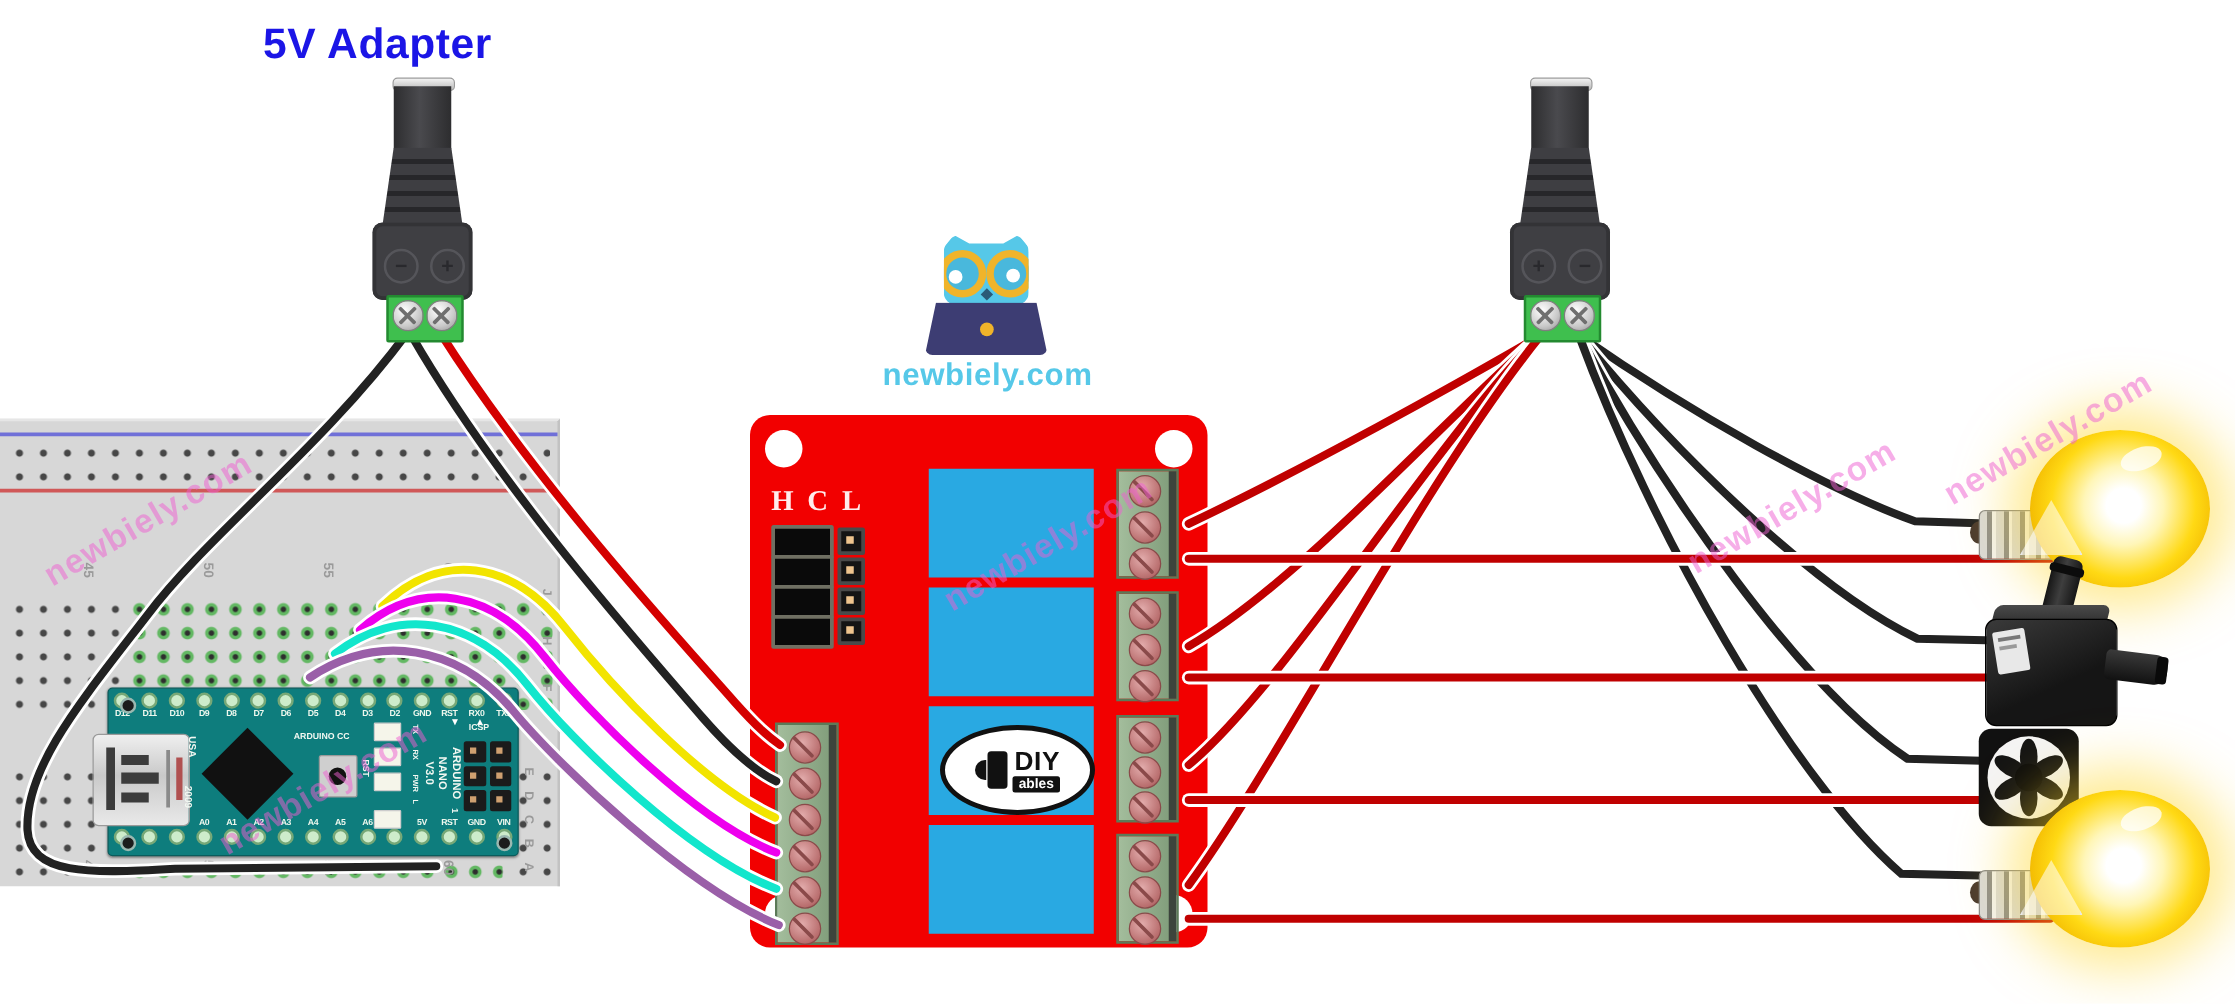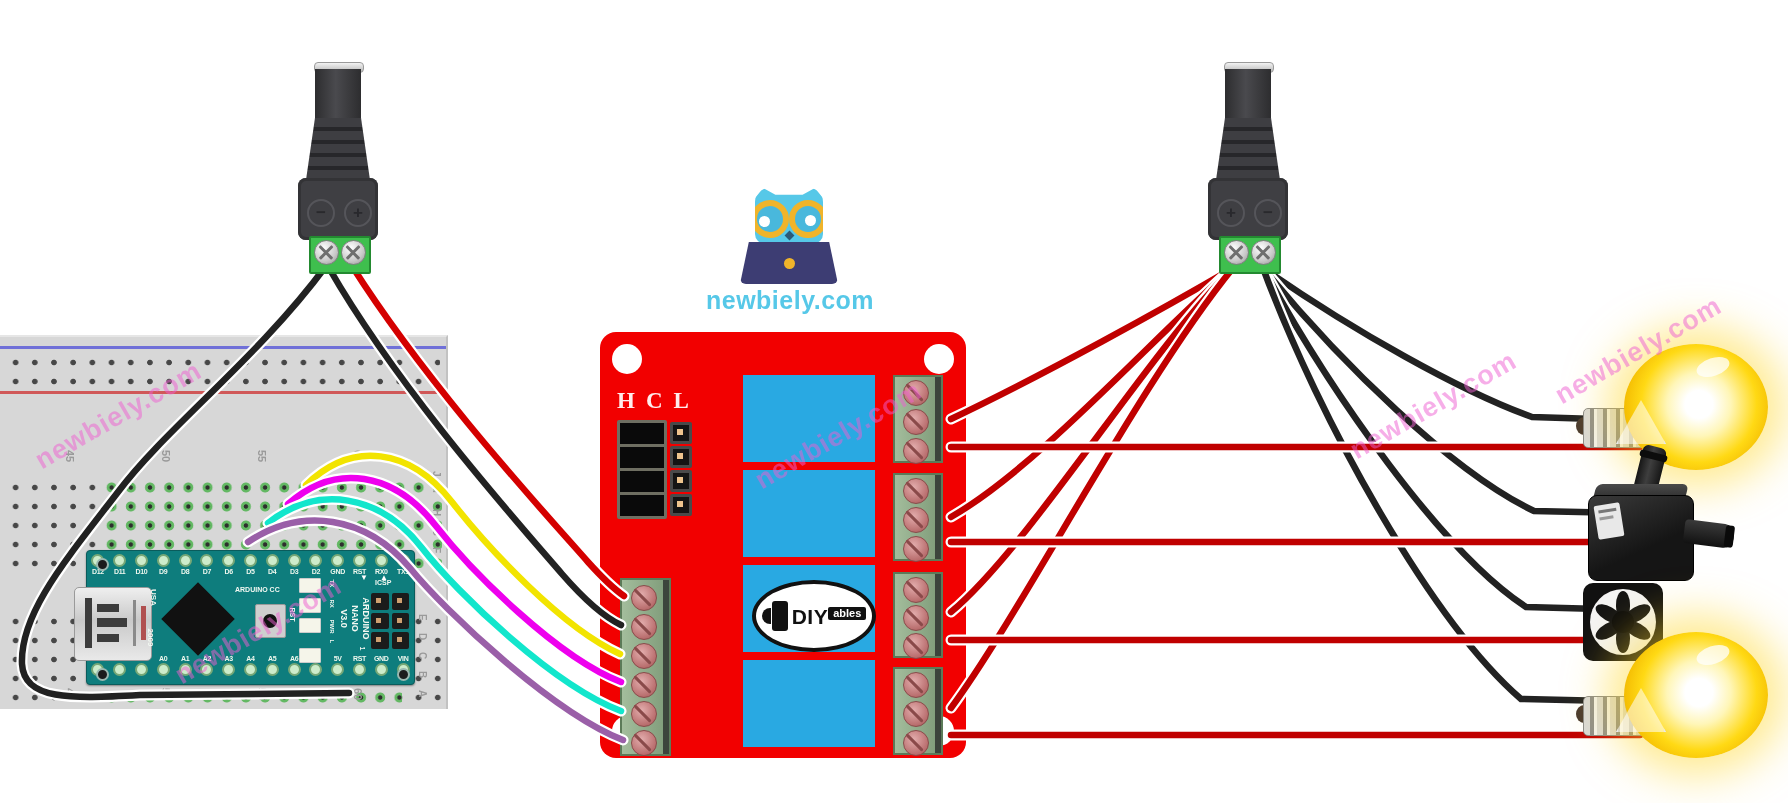--- a/index.html
+++ b/index.html
@@ -72,21 +72,21 @@
                  transform:rotate(45deg);border-radius:2px;}
   #relay-inputs{position:absolute;left:78px;top:247px;display:flex;flex-direction:column;
        font-family:"Liberation Serif", serif;font-weight:bold;font-size:24px;color:#ffecec;line-height:29.5px;}
   .relay-blue{position:absolute;left:143px;width:132px;}
   #diy-logo{position:absolute;left:152px;top:248px;width:116px;height:64px;background:#fff;border:4px solid #111;
             border-radius:50%;display:flex;align-items:center;justify-content:center;gap:4px;z-index:2;}
   .diy-owl{width:26px;height:30px;position:relative;}
   .diy-owl::before{content:"";position:absolute;left:0;top:7px;width:9px;height:16px;background:#111;
                    border-radius:8px 0 0 8px;}
   .diy-owl::after{content:"";position:absolute;left:10px;top:0;width:16px;height:30px;background:#111;border-radius:3px;}
-  .diy-text{display:flex;flex-direction:row;align-items:flex-start;line-height:1;}
+  .diy-text{display:flex;flex-direction:column;align-items:flex-end;line-height:1;}
   .diy-name{font-weight:900;font-size:21px;color:#111;letter-spacing:.5px;}
   .diy-sub{background:#111;color:#fff;font-weight:bold;font-size:11px;padding:1px 5px;border-radius:2px;margin-top:1px;}
 
   
   .adapter{position:absolute;width:80px;height:210px;z-index:40;}
   .aj-tip{position:absolute;left:16px;top:0;width:48px;height:9px;border-radius:4px;
           background:linear-gradient(180deg,#f2f2f2,#b8b8b8);border:1px solid #9a9a9a;}
   .aj-cyl{position:absolute;left:17px;top:7px;width:46px;height:50px;background:linear-gradient(90deg,#2d2d2f,#4a4a4e 45%,#2d2d2f);}
   .aj-cone{position:absolute;left:8px;top:56px;width:64px;height:62px;
            background:repeating-linear-gradient(180deg,#3e3e42 0 9px,#27272a 9px 13px);
@@ -163,20 +163,21 @@
   #wires{position:absolute;left:0;top:0;z-index:30;}
   #wires path{fill:none;stroke-linecap:round;}
   .casing{stroke:#ffffff;stroke-width:11px;}
   .core{stroke-width:6.5px;}
 </style>
 </head>
 <body>
 
 <div id="stage">
 
+  <div class="diagram-title" style="left: 152px; top: 16px; width: 300px; color: rgb(27, 21, 230);">5V Adapter</div>
 
   <div id="breadboard" class="abs">
     <div class="bb-line" style="top:9px;background:#7070d8;"></div>
     <div class="bb-line" style="top:54px;background:#d05858;"></div>
     <div class="bb-dots" style="left:6px;top:16px;width:434px;height:38px;"></div>
     <div class="bb-nums" style="left:64px;top:113px;">
         <span>45</span>
         <span>50</span>
         <span>55</span>
         <span>60</span>

